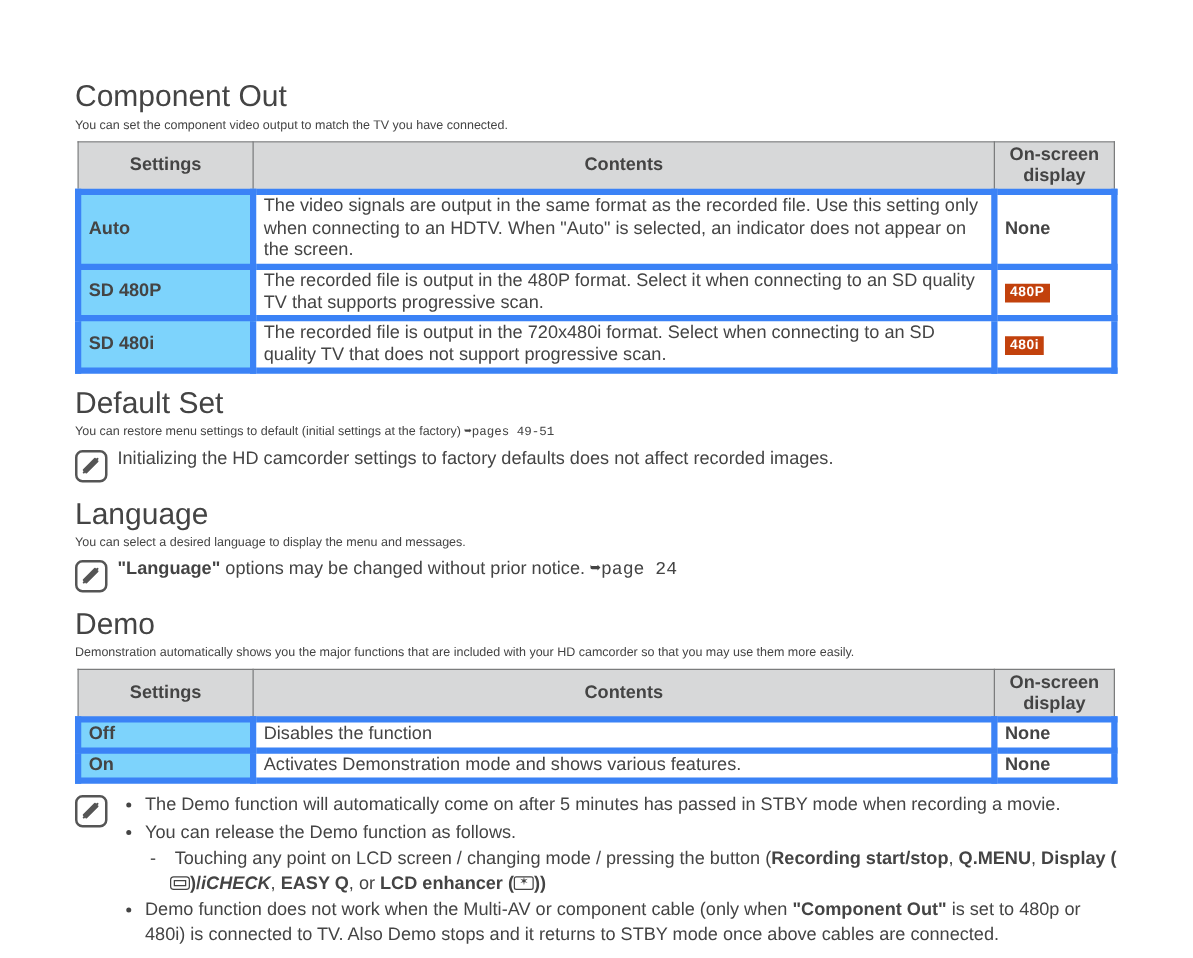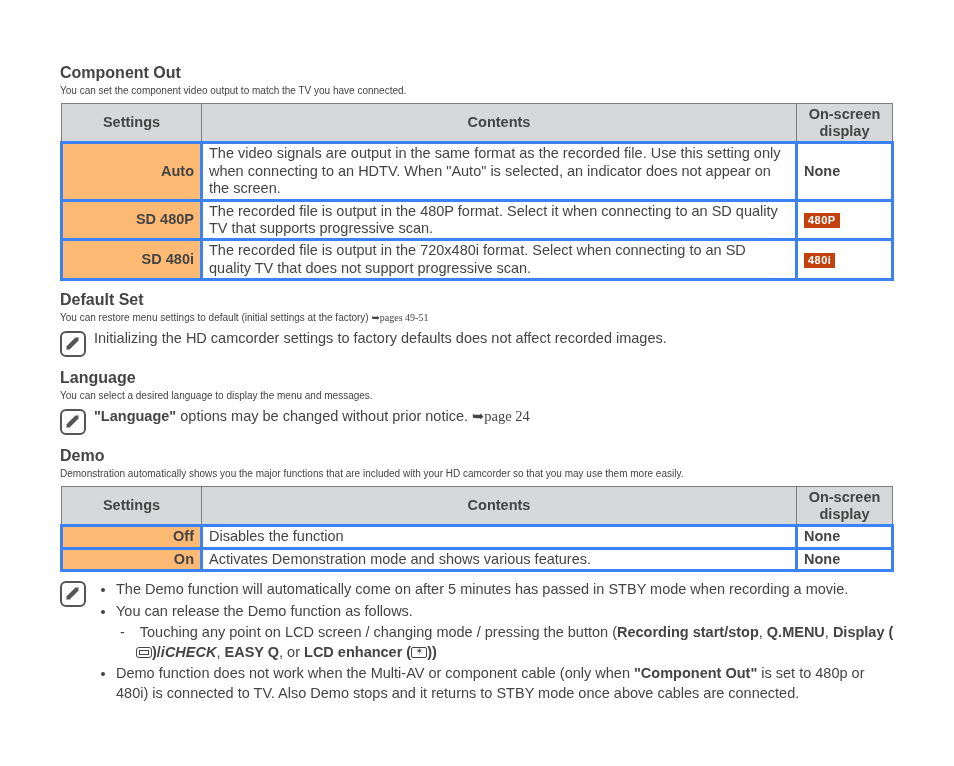--- a/index.html
+++ b/index.html
@@ -8,22 +8,22 @@
     padding: 0;
     font-family: Arial, Helvetica, sans-serif;
     background: #fff;
     color: #333;
     width: 954px;
   }
   .page {
     padding: 64px 60px 30px 60px;
   }
   h2 {
-    font-size: 16px;
-    font-weight: 700;
+    font-size: 24px;
+    font-weight: 400;
     margin: 0 0 2px 0;
     color: #444;
   }
   p.intro {
     font-size: 10px;
     margin: 0 0 6px 0;
     color: #444;
     line-height: 1.3;
   }
   table {
@@ -40,29 +40,29 @@
   th {
     background: #d7d8d9;
     font-weight: 700;
     padding: 2px 6px;
     border: 1px solid #7b7c7d;
     text-align: center;
     line-height: 1.15;
     vertical-align: middle;
   }
   td {
-    border: 3px solid #3b82f6;
+    border: 5px solid #3b82f6;
     padding: 1px 6px;
     vertical-align: middle;
     line-height: 1.2;
   }
   td.setting {
-    background: #fdba74;
-    font-weight: 700;
-    text-align: right;
+    background: #7dd3fc;
+    font-weight: 700;
+    text-align: left;
   }
   td.osd {
     text-align: left;
     font-weight: 700;
   }
   .osd-badge {
     display: inline-block;
     background: #c2410c;
     color: #fff;
     font-size: 11px;
@@ -139,21 +139,21 @@
     top: 1px;
   }
   .lcd-enh-icon::before {
     content: "✶";
     position: absolute;
     left: 50%; top: 50%;
     transform: translate(-50%, -55%);
     font-size: 9px;
     color: #444;
   }
-  .arrow { font-family: Liberation Serif, serif; }
+  .arrow { font-family: Liberation Mono, monospace; }
   .section { margin-bottom: 10px; }
 </style>
 </head>
 <body>
 
 <div class="page">
 
   <div class="section">
     <h2>Component Out</h2>
     <p class="intro">You can set the component video output to match the TV you have connected.</p>

